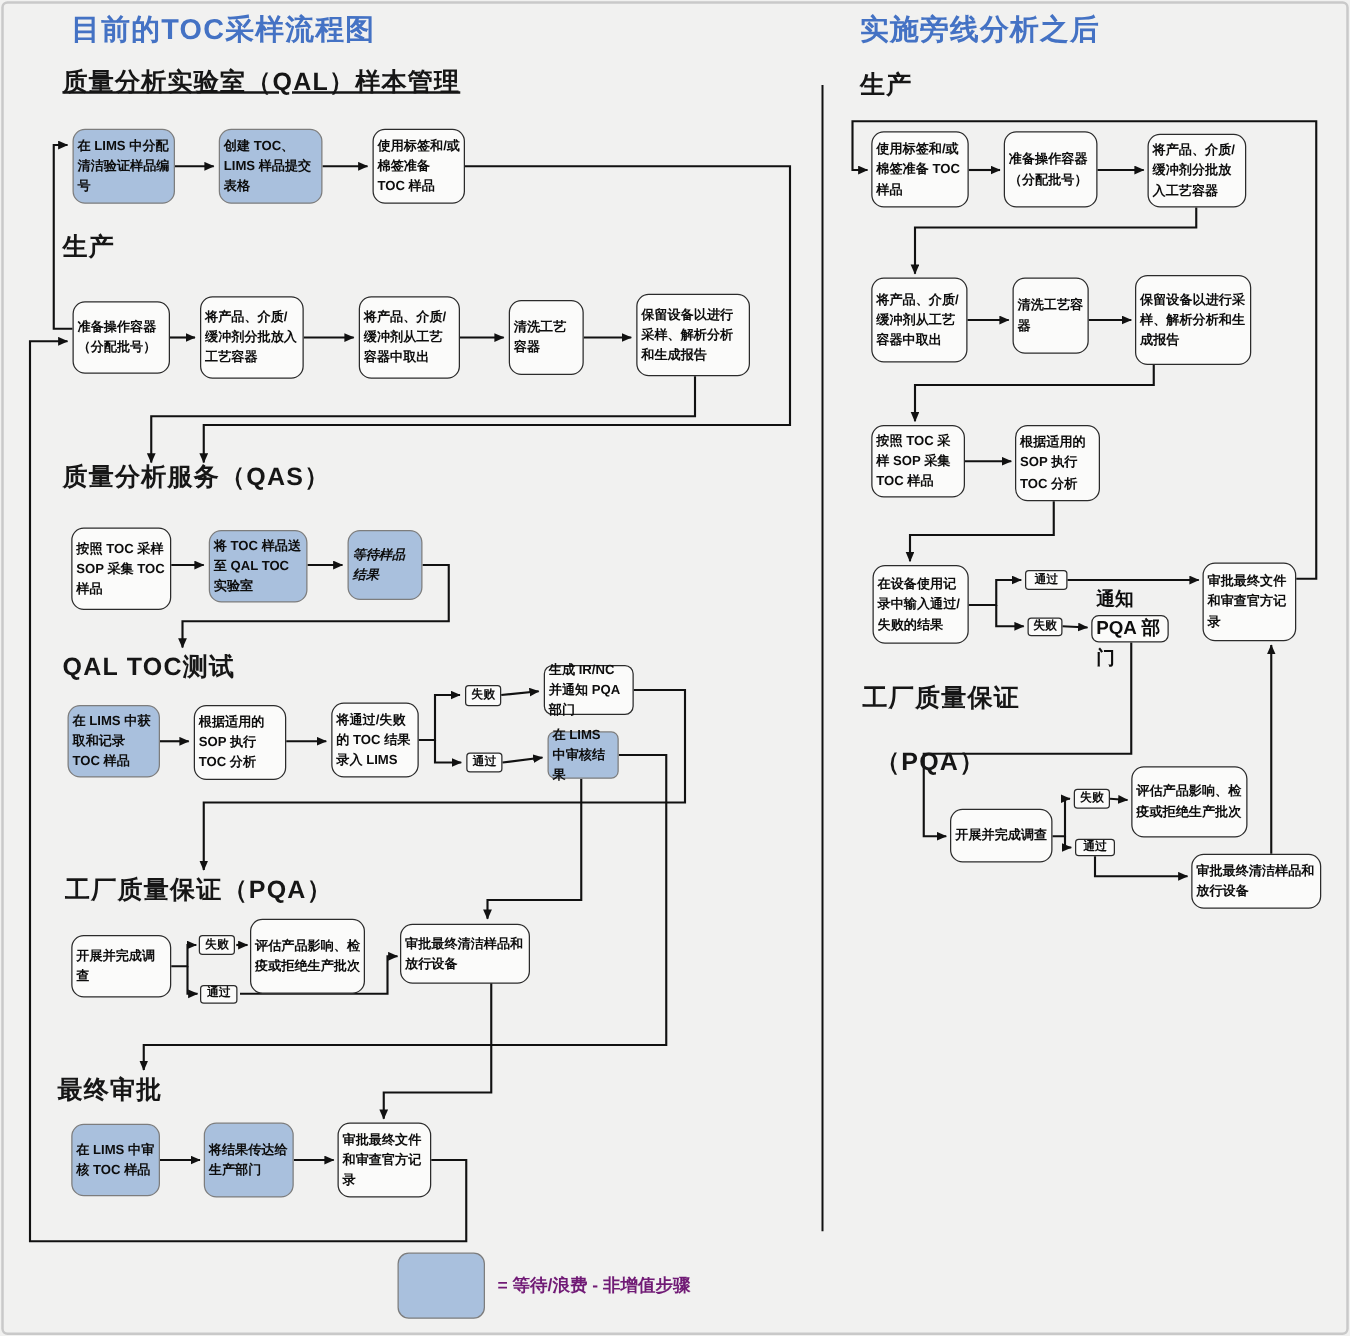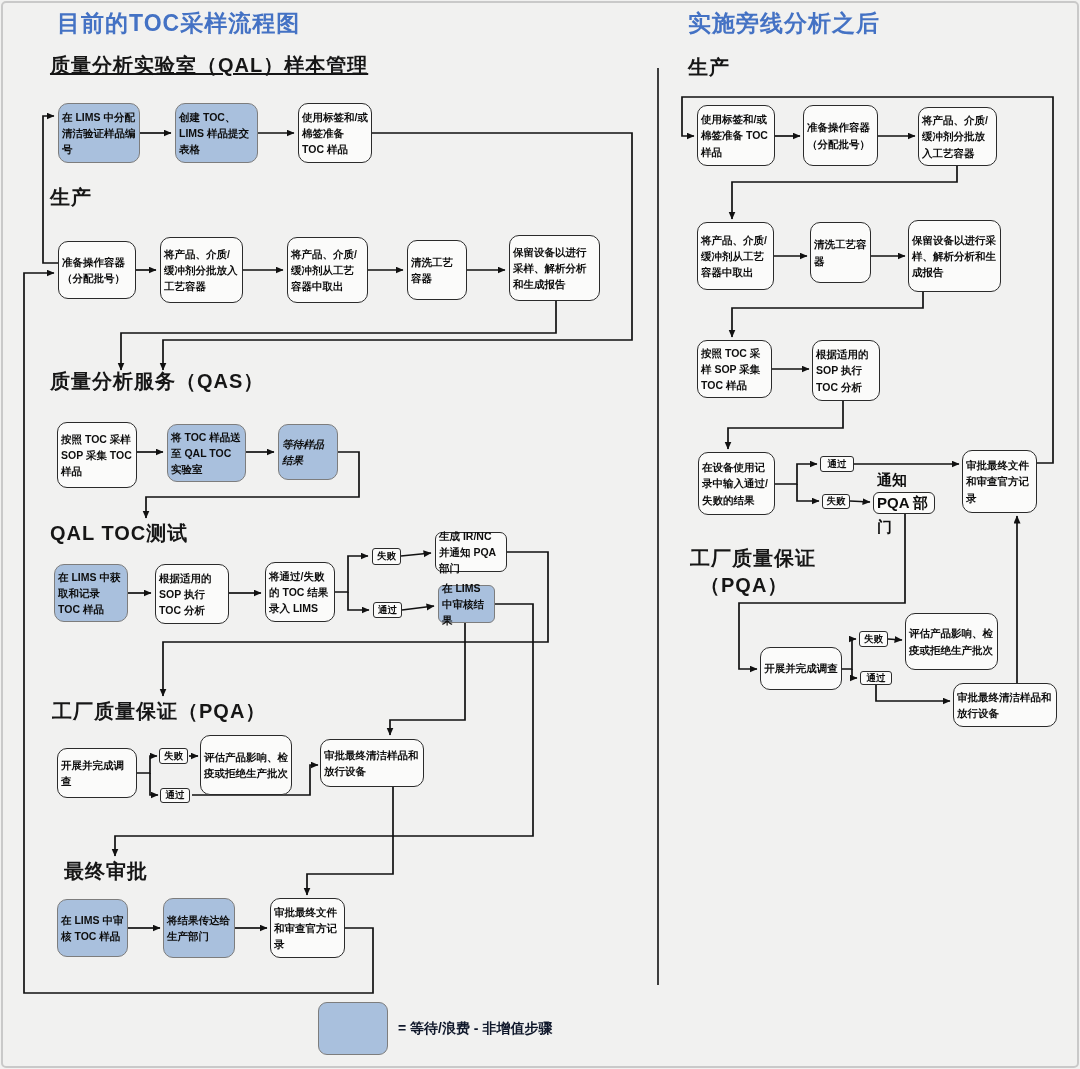--- a/index.html
+++ b/index.html
@@ -4,31 +4,31 @@
 <style>
   html,body{margin:0;padding:0;}
   body{
     width:1080px;height:1069px;position:relative;background:#f1f1f0;
     font-family:"Liberation Sans","DejaVu Sans",sans-serif;color:#111;overflow:hidden;
   }
   .frame{position:absolute;inset:1px;border:2px solid #c9c9c9;border-radius:5px;pointer-events:none;}
   .ttl{position:absolute;font-size:23px;font-weight:bold;color:#4472c4;letter-spacing:1px;white-space:nowrap;}
   .sec{position:absolute;font-size:20px;font-weight:bold;color:#161616;white-space:nowrap;letter-spacing:1px;}
   .sec .ln{display:block;}
-  .sec .ln2{padding-left:10px;}
+  .sec .ln2{padding-left:10px;margin-top:24px;}
   .bx{
     position:absolute;display:flex;align-items:center;justify-content:center;
     background:#fbfbfa;border:1.8px solid #2b2b2b;border-radius:10px;
     font-size:10.5px;font-weight:bold;line-height:1.55;padding:2px 3px;box-sizing:border-box;color:#0d0d0d;
   }
   .bx.blue{background:#a9c0dd;border:1.8px solid #7d7d7d;}
   .bx.sm{border-radius:3px;border-width:1.5px;font-size:9.5px;padding:0;line-height:1.1;}
   .bx.wide{border-radius:6px;}
   svg.wires{position:absolute;left:0;top:0;pointer-events:none;}
-  .legend-text{position:absolute;font-size:14px;font-weight:bold;color:#0f172a;white-space:nowrap;}
+  .legend-text{position:absolute;font-size:14px;font-weight:bold;color:#701a75;white-space:nowrap;}
 </style>
 </head>
 <body>
 
 <div class="frame"></div>
 
 <svg class="wires" width="1080" height="1069" viewBox="0 0 1080 1069">
   <defs>
     <marker id="ah" markerUnits="userSpaceOnUse" markerWidth="9" markerHeight="8" refX="7.5" refY="3.5" orient="auto">
       <path d="M0,0 L8,3.5 L0,7 Z" fill="#111"></path>
@@ -121,21 +121,21 @@
 <div class="bx blue" style="left:438px;top:585px;width:57px;height:38px;border-radius:6px;">在 LIMS 中审核结果</div>
 
 <div class="sec" style="left:52px;top:698px;">工厂质量保证（PQA）</div>
 
 <div class="bx" style="left:57px;top:748px;width:80px;height:50px;">开展并完成调查</div>
 <div class="bx sm" style="left:159px;top:748px;width:29px;height:16px;">失败</div>
 <div class="bx" style="left:200px;top:735px;width:92px;height:60px;">评估产品影响、检疫或拒绝生产批次</div>
 <div class="bx sm" style="left:160px;top:788px;width:30px;height:15px;">通过</div>
 <div class="bx" style="left:320px;top:739px;width:104px;height:48px;">审批最终清洁样品和放行设备</div>
 
-<div class="sec" style="left:64px;top:858px;">最终审批</div>
+<div class="sec" style="left:46px;top:858px;">最终审批</div>
 
 <div class="bx blue" style="left:57px;top:899px;width:71px;height:58px;">在 LIMS 中审核 TOC 样品</div>
 <div class="bx blue" style="left:163px;top:898px;width:72px;height:60px;">将结果传达给生产部门</div>
 <div class="bx" style="left:270px;top:898px;width:75px;height:60px;">审批最终文件和审查官方记录</div>
 
 <div class="ttl" style="left:688px;top:8px;">实施旁线分析之后</div>
 <div class="sec" style="left:688px;top:54px;">生产</div>
 
 <div class="bx" style="left:697px;top:105px;width:78px;height:61px;">使用标签和/或棉签准备 TOC 样品</div>
 <div class="bx" style="left:803px;top:105px;width:75px;height:61px;">准备操作容器（分配批号）</div>

